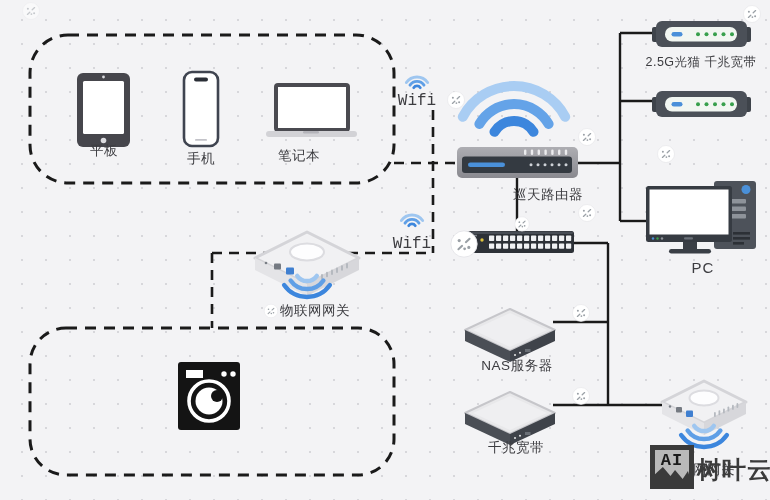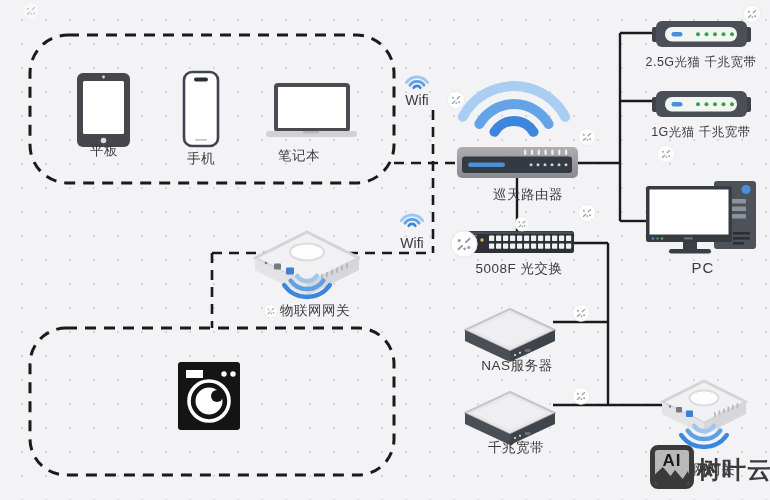--- a/index.html
+++ b/index.html
@@ -9,26 +9,26 @@
     background-image:radial-gradient(#d7d7db 1.2px, transparent 1.4px);
     background-size:24px 24px;background-position:10px 8px;
     font-family:"Liberation Sans","DejaVu Sans",sans-serif;
   }
   svg.layer{position:absolute;left:0;top:0;}
   .lbl{
     position:absolute;transform:translateX(-50%);
     font-size:13.5px;color:#3c3c40;white-space:nowrap;letter-spacing:.5px;
   }
   .lbl.small{font-size:12.5px;}
-  .lbl.en{font-size:14px;letter-spacing:0;}
+  .lbl.en{font-size:16px;letter-spacing:0;font-family:Liberation Mono, monospace;}
   .lbl.pc{font-size:15px;letter-spacing:1px;text-align:right;}
   .watermark{position:absolute;left:650px;top:445px;display:flex;align-items:flex-start;z-index:5;}
   .wm-icon{
     position:relative;width:34px;height:34px;background:#b9b9b9;
-    border:5px solid #3a3a3a;border-radius:8px;overflow:hidden;flex:none;
+    border:5px solid #3a3a3a;border-radius:0;overflow:hidden;flex:none;font-family:Liberation Mono, monospace;
   }
   .wm-ai{
     position:absolute;left:0;right:0;top:1px;text-align:center;
     font-size:17px;font-weight:bold;color:#1b1b1b;letter-spacing:1px;
   }
   .wm-mountains{
     position:absolute;left:-2px;right:-2px;bottom:-1px;height:20px;background:#3a3a3a;
     clip-path:polygon(0% 100%,0% 55%,26% 10%,46% 55%,58% 25%,78% 70%,92% 30%,100% 80%,100% 100%);
   }
   .wm-text{
@@ -323,25 +323,23 @@
       <use href="#badge" transform="translate(581,313)"></use>
       <use href="#badge" transform="translate(581,396)"></use>
     </g>
   </svg>
 
   <div class="lbl" style="left:104px;top:142px">平板</div>
   <div class="lbl" style="left:201px;top:150px">手机</div>
   <div class="lbl" style="left:299px;top:147px">笔记本</div>
   <div class="lbl en" style="left:417px;top:92px">Wifi</div>
   <div class="lbl en" style="left:412px;top:235px">Wifi</div>
-  <div class="lbl" style="left:528px;top:186px">巡天路由器</div>
+  <div class="lbl" style="left:548px;top:186px">巡天路由器</div>
   <div class="lbl small" style="left:701px;top:54px">2.5G光猫 千兆宽带</div>
-  <div class="lbl small" style="left:701px;top:124px">1G光猫 千兆宽带</div>
   <div class="lbl pc" style="left:703px;top:259px">PC</div>
-  <div class="lbl" style="left:519px;top:260px">5008F 光交换</div>
   <div class="lbl" style="left:315px;top:302px">物联网网关</div>
   <div class="lbl" style="left:517px;top:357px">NAS服务器</div>
   <div class="lbl" style="left:516px;top:439px">千兆宽带</div>
   <div class="lbl behind" style="left:700px;top:461px">物联网网关</div>
 
   <div class="watermark">
     <div class="wm-icon">
       <span class="wm-ai">AI</span>
       <div class="wm-mountains"></div>
     </div>

